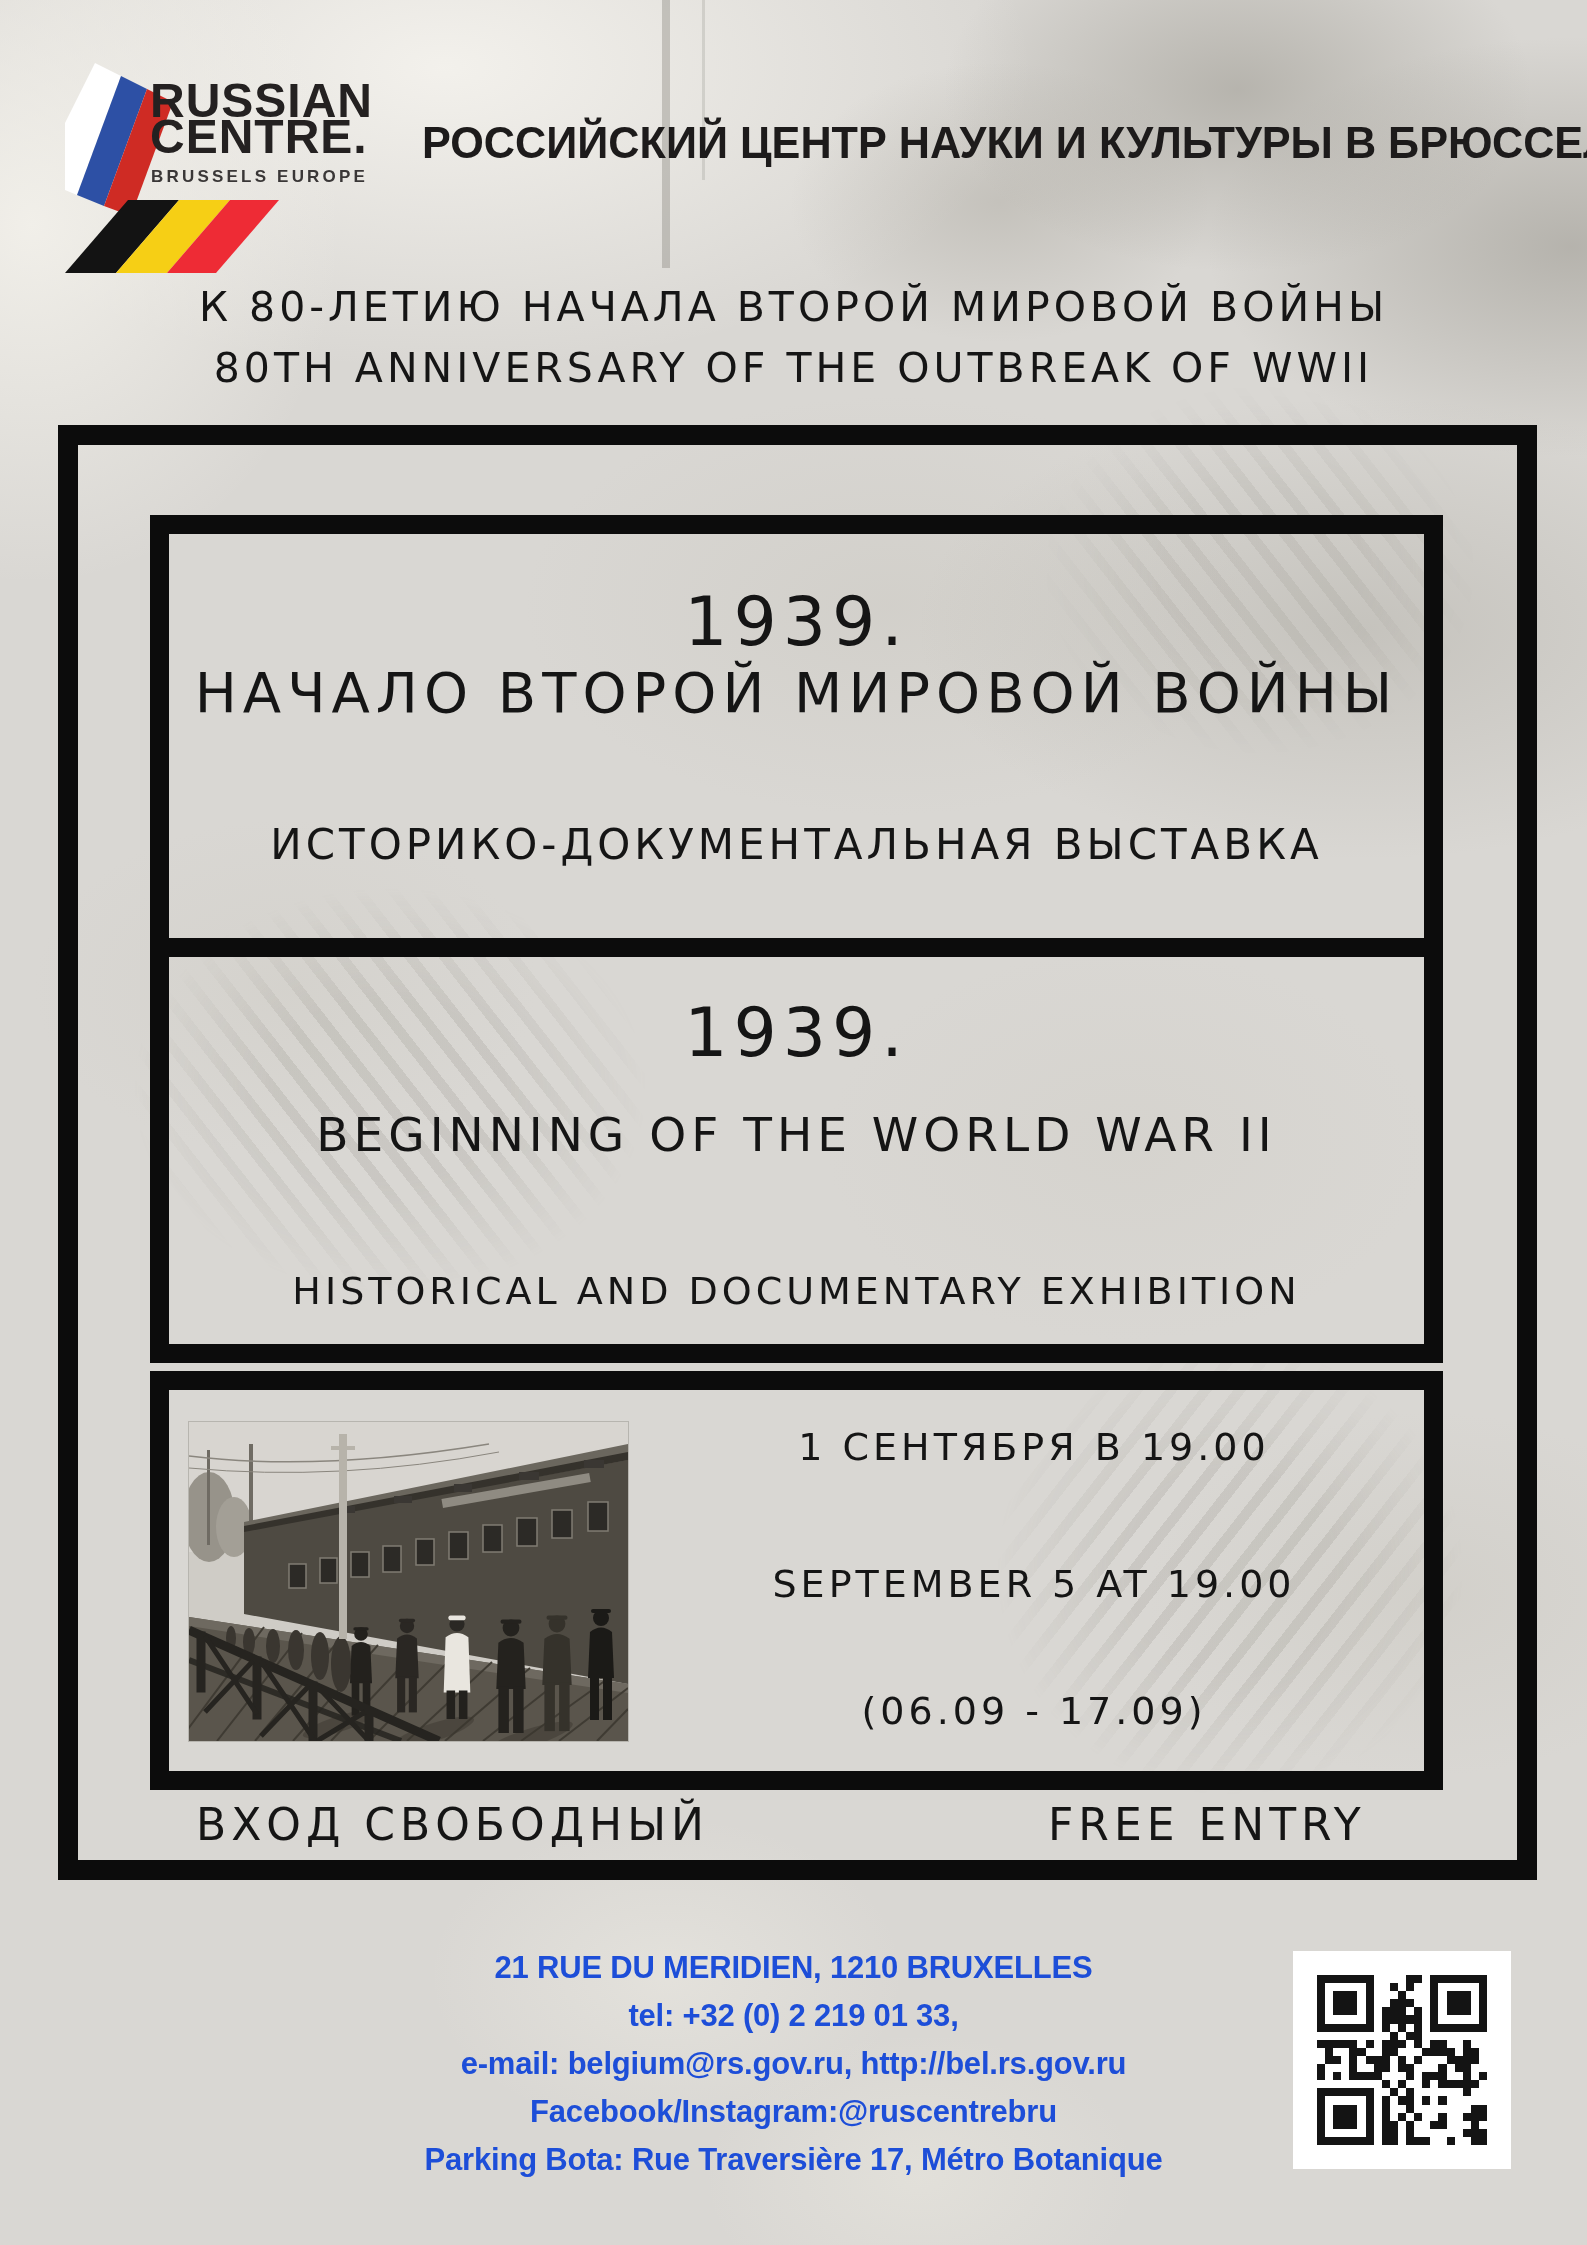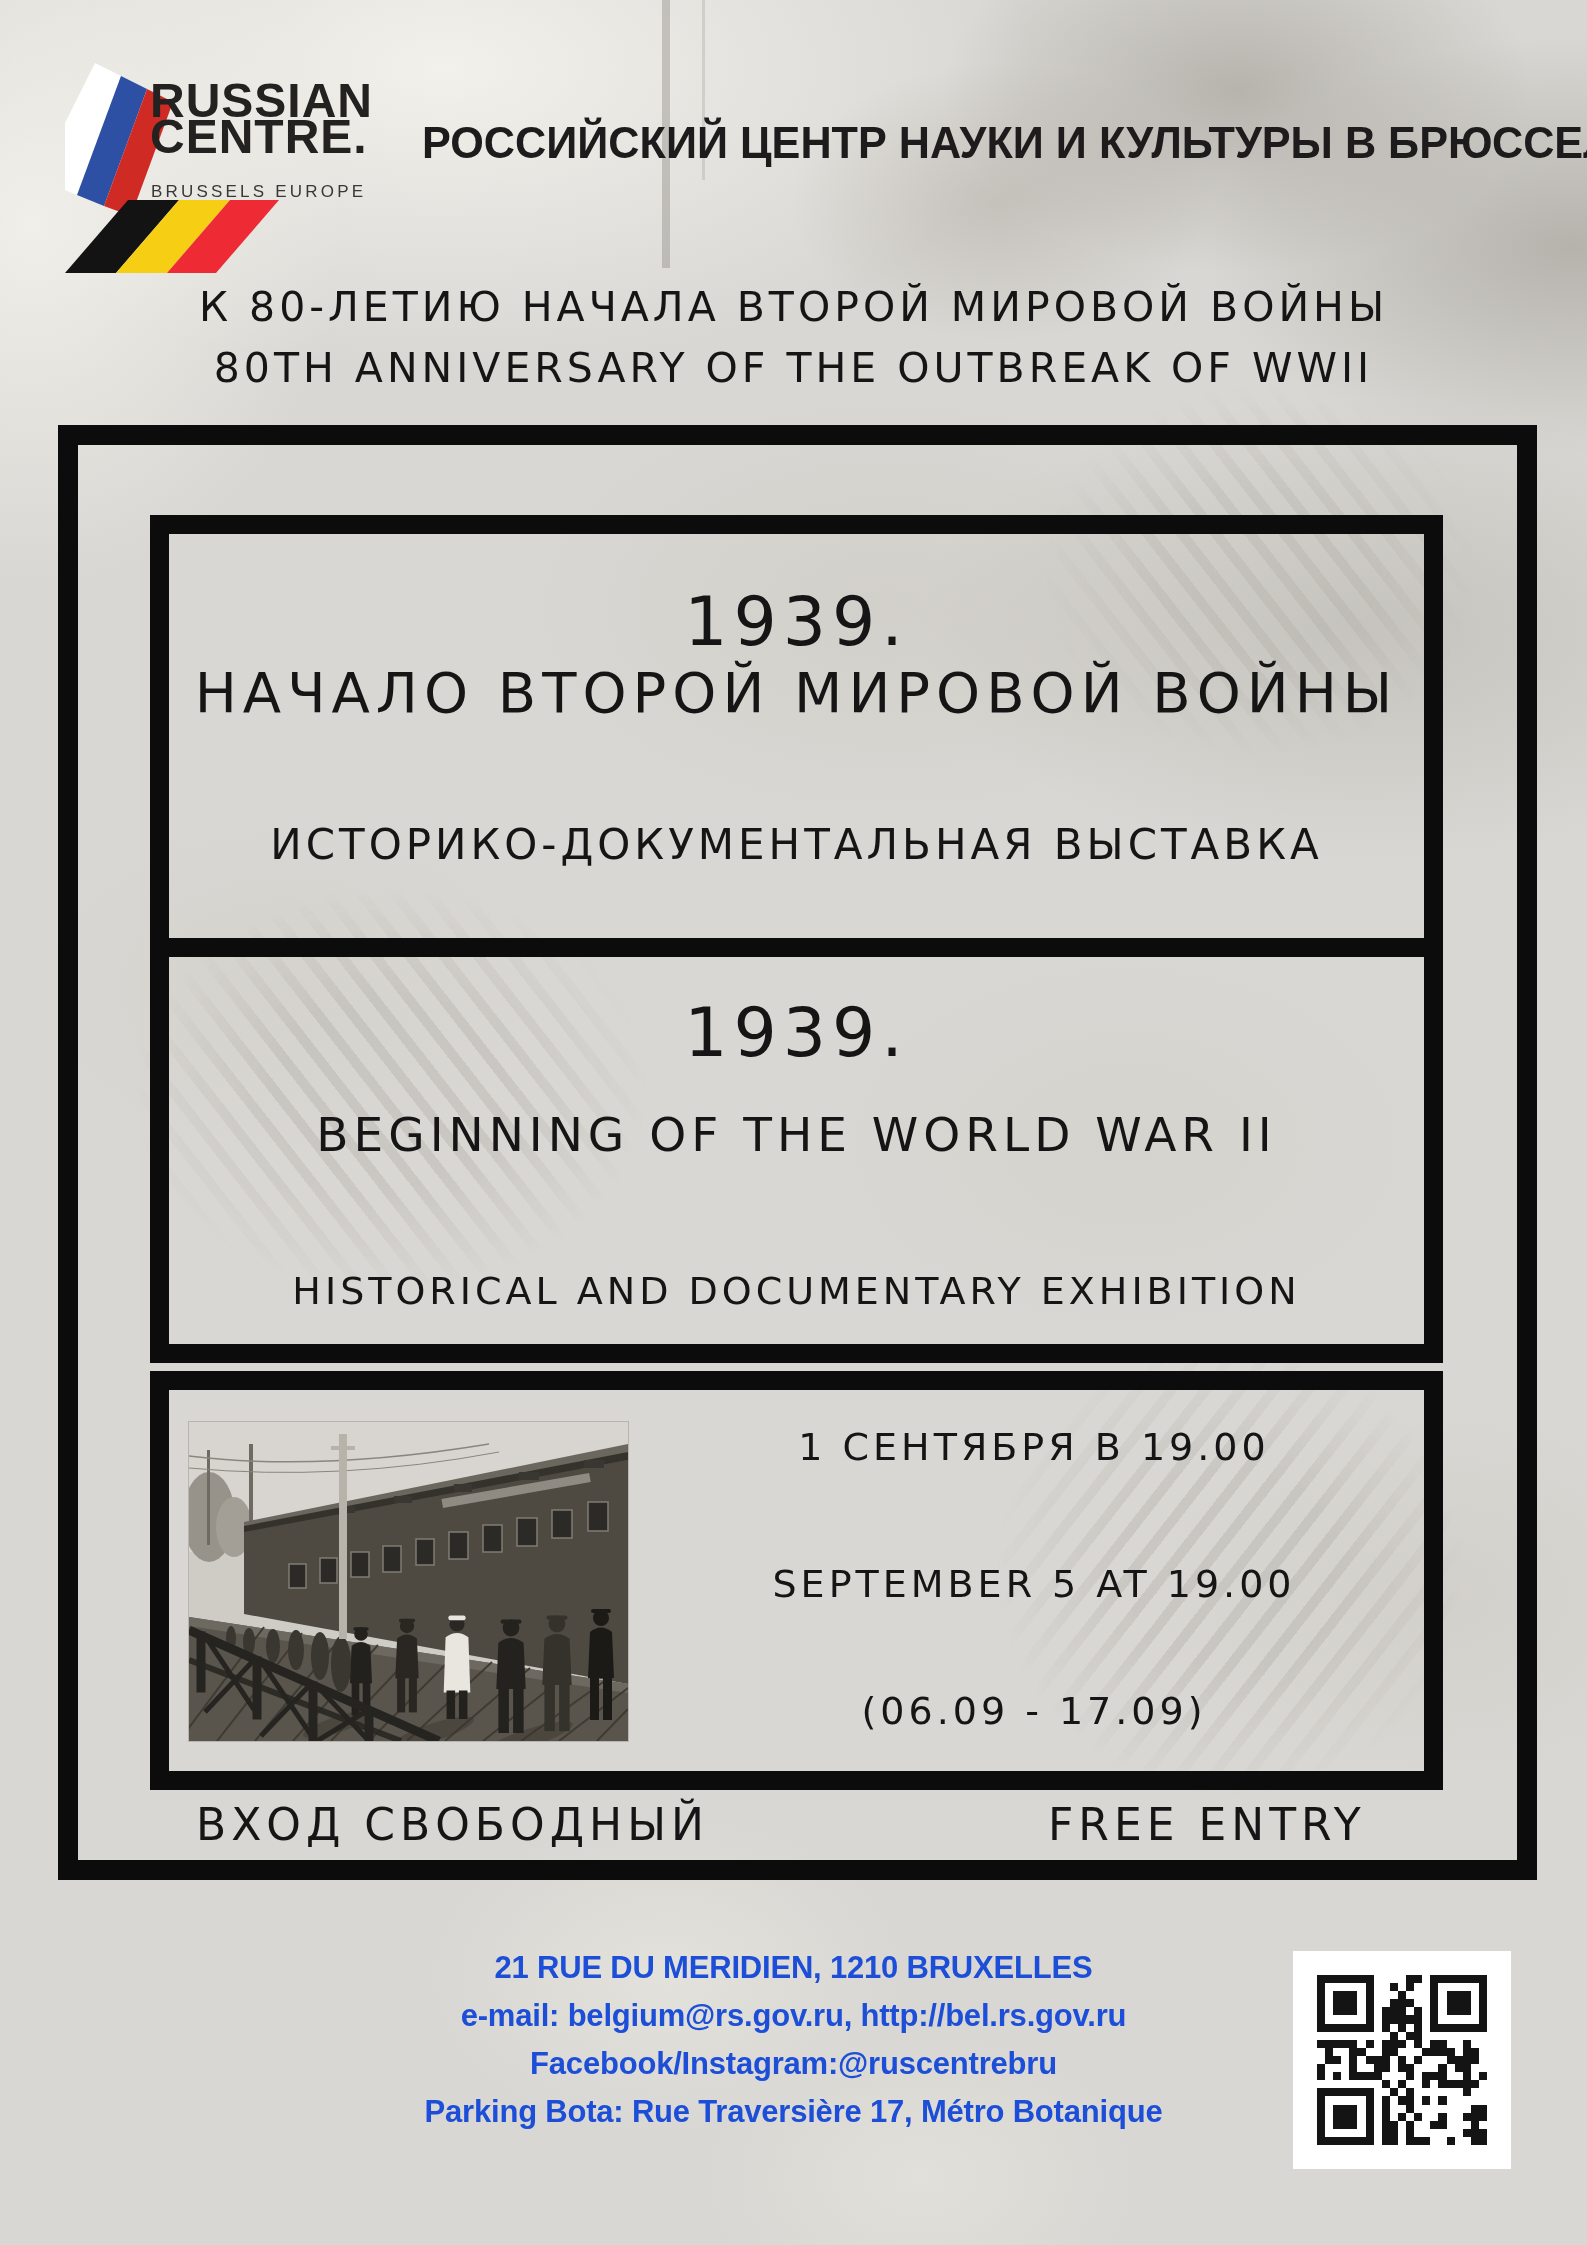--- a/index.html
+++ b/index.html
@@ -37,21 +37,21 @@
   .pole-streak { position:absolute; z-index:0; background:rgba(138,136,128,.40); }
 
   
   .abs { position:absolute; z-index:2; }
   .display { font-family:"DejaVu Sans", sans-serif; font-weight:400; color:#151515; white-space:nowrap; }
   .bold-sans { font-family:"Liberation Sans", sans-serif; font-weight:700; color:#1d1b1b; white-space:nowrap; }
   .center { left:0; width:100%; text-align:center; }
 
   
   .logo-name  { left:150px; font-size:48px; letter-spacing:1px; line-height:1; color:#242121; }
-  .logo-tag   { left:151px; top:182px; font-size:17px; font-weight:400; letter-spacing:3.2px; color:#3a3737;
+  .logo-tag   { left:151px; top:167px; font-size:17px; font-weight:700; letter-spacing:3.2px; color:#3a3737;
                 font-family:"Liberation Sans", sans-serif; }
   .org-title  { left:422px; top:117px; font-size:45px; letter-spacing:0px; transform:scaleX(.96); transform-origin:left top; }
 
   .banner-ru { top:283px; font-size:41px; letter-spacing:4px; }
   .banner-en { top:344px; font-size:41px; letter-spacing:4px; }
 
   
   .outer-box { position:absolute; z-index:1; left:58px; top:425px; width:1479px; height:1455px;
                border:20px solid #0c0c0c; box-sizing:border-box; }
   .inner-box { position:absolute; z-index:2; left:150px; width:1293px;
@@ -264,20 +264,21 @@
       <div class="abs display center sched-line2">SEPTEMBER 5 AT 19.00</div>
       <div class="abs display center sched-line3">(06.09 - 17.09)</div>
     </div>
   </div>
 
   <div class="abs display entry-en">FREE ENTRY</div>
   <div class="abs display entry-ru">ВХОД СВОБОДНЫЙ</div>
 
   <div class="abs footer">
     <div>21 RUE DU MERIDIEN, 1210 BRUXELLES</div>
+    <div>tel: +32 (0) 2 219 01 33,</div>
     <div>e-mail: belgium@rs.gov.ru, http://bel.rs.gov.ru</div>
     <div>Facebook/Instagram:@ruscentrebru</div>
     <div>Parking Bota: Rue Traversière 17, Métro Botanique</div>
   </div>
 
   <div class="qr-box">
     <svg id="qr-svg" width="170" height="170" viewBox="0 0 21 21" shape-rendering="crispEdges">
         <rect x="0" y="0" width="1" height="1" fill="#141414"></rect>
         <rect x="1" y="0" width="1" height="1" fill="#141414"></rect>
         <rect x="2" y="0" width="1" height="1" fill="#141414"></rect>

